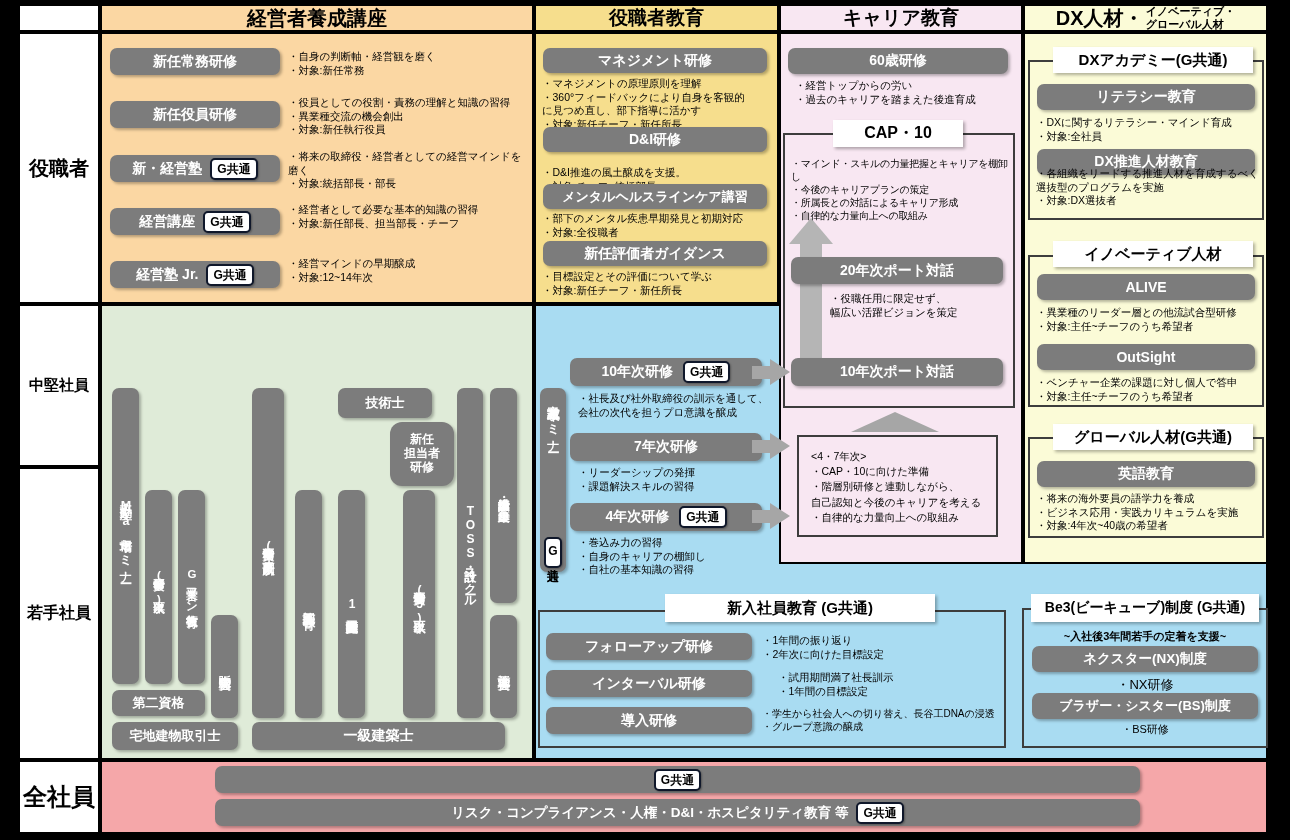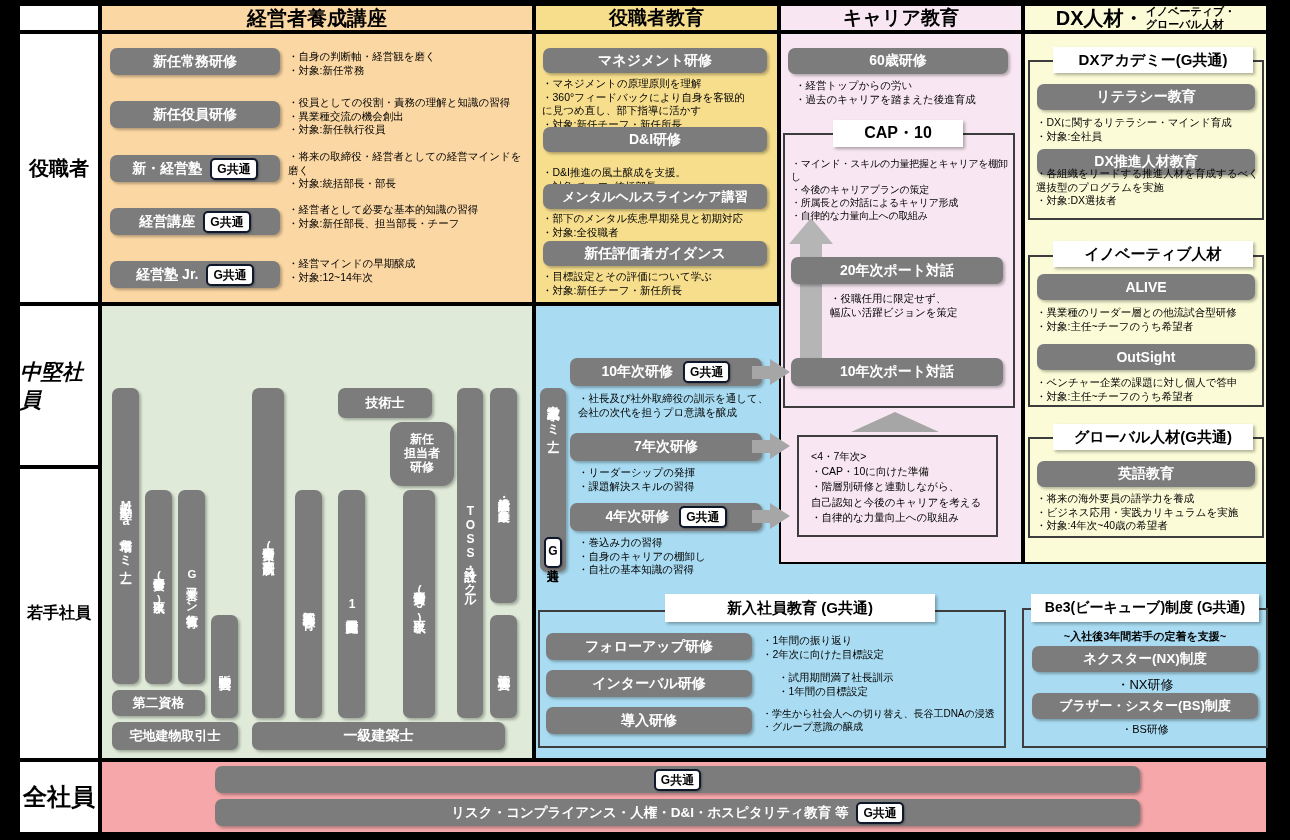--- a/index.html
+++ b/index.html
@@ -24,21 +24,21 @@
   .bigarrow-head{margin:0 auto;width:0;height:0;border-left:22px solid transparent;border-right:22px solid transparent;border-bottom:26px solid #b5b5b5;}
   .bigarrow-shaft{margin:0 auto;width:22px;height:116px;background:#b5b5b5;}
 </style>
 </head>
 <body>
 
 <div id="cv">
 
   <div class="abs cell" style="left:18px;top:4px;width:82px;height:28px;"></div>
   <div class="abs cell" style="left:18px;top:32px;width:82px;height:272px;font-size:20px;">役職者</div>
-  <div class="abs cell" style="left:18px;top:304px;width:82px;height:163px;font-size:21px;font-style:italic;">中堅社員</div>
+  <div class="abs cell" style="left:18px;top:304px;width:82px;height:163px;font-size:15px;">中堅社員</div>
   <div class="abs cell" style="left:18px;top:467px;width:82px;height:293px;font-size:16px;">若手社員</div>
   <div class="abs cell" style="left:18px;top:760px;width:82px;height:74px;font-size:24px;">全社員</div>
 
   <div class="abs hdr" style="left:100px;top:4px;width:434px;height:28px;background:#FBD7A3;font-size:20px;">経営者養成講座</div>
   <div class="abs hdr" style="left:534px;top:4px;width:245px;height:28px;background:#F6DE8D;font-size:19px;">役職者教育</div>
   <div class="abs hdr" style="left:779px;top:4px;width:244px;height:28px;background:#F8E7F2;font-size:19px;">キャリア教育</div>
   <div class="abs hdr" style="left:1023px;top:4px;width:245px;height:28px;background:#FBFBD7;gap:2px;">
     <span style="font-size:20px;">DX人材・</span>
     <span class="pre" style="font-size:11px;line-height:1.15;">イノベーティブ・
 グローバル人材</span>

